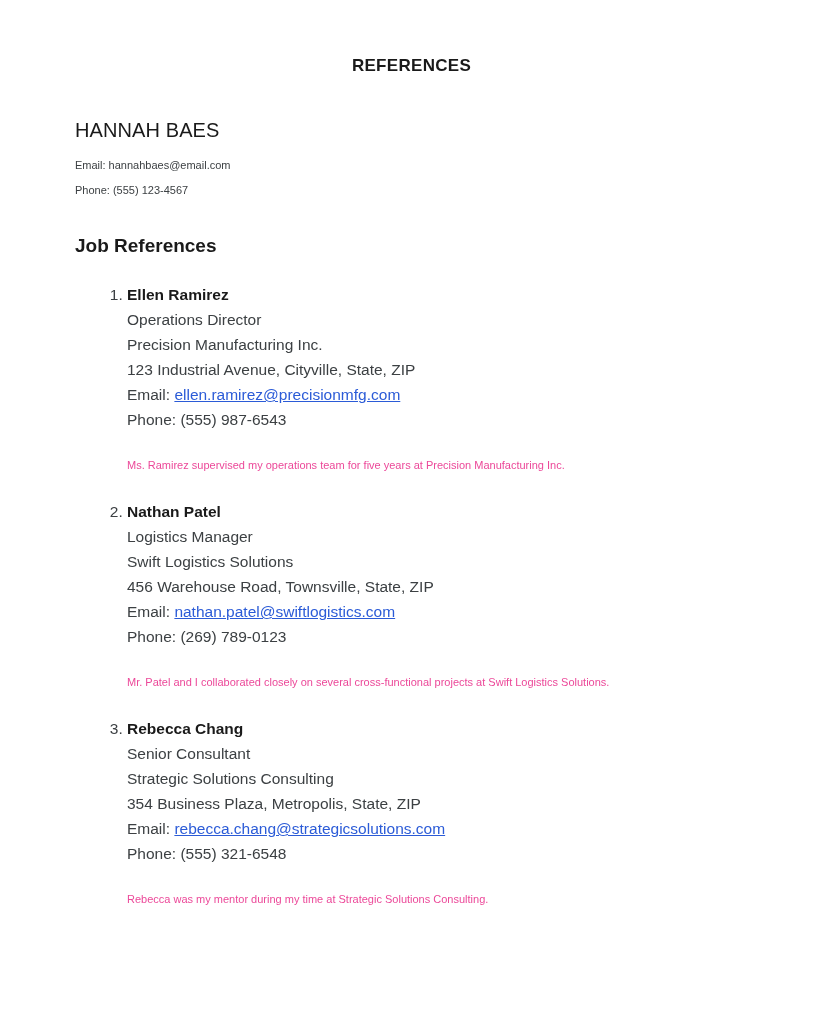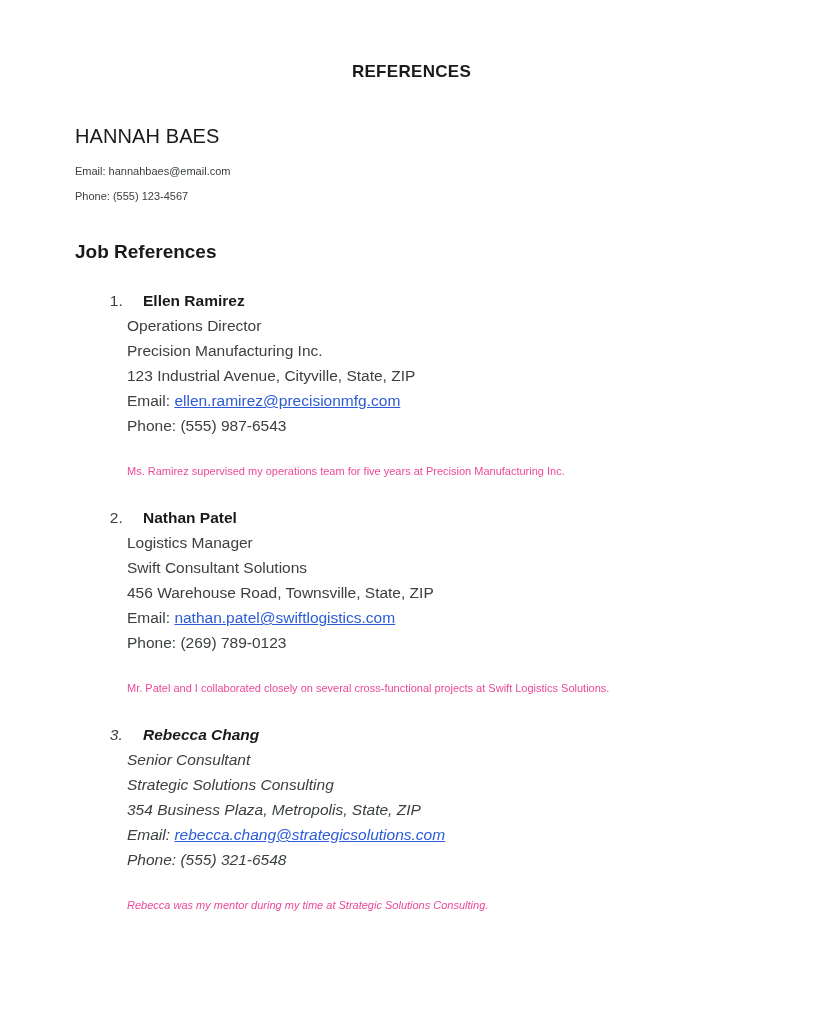--- a/index.html
+++ b/index.html
@@ -19,21 +19,21 @@
     width: 828px;
     height: 1024px;
     background: #ffffff;
     box-sizing: border-box;
     padding: 0;
     overflow: hidden;
   }
   .content {
     position: absolute;
     left: 75px;
-    top: 62px;
+    top: 56px;
     width: 673px;
   }
 
   .doc-title {
     text-align: center;
     font-size: 17px;
     font-weight: bold;
     color: #1a1a1a;
     letter-spacing: 0.3px;
     margin: 0 0 42px 0;
@@ -74,29 +74,27 @@
     line-height: 25px;
     margin: 0 0 21px 0;
     padding-left: 0;
   }
   ol.ref-list > li::marker {
     font-weight: normal;
     color: #3c4043;
   }
   ol.ref-list > li:last-child {
     margin-bottom: 0;
-    font-style: italic;
   }
 
   .ref-name {
     font-weight: bold;
     color: #1a1a1a;
     display: block;
     line-height: 25px;
-    margin-left: 16px;
   }
   .ref-line {
     display: block;
     color: #3c4043;
     line-height: 25px;
   }
   .ref-line .label {
     color: #3c4043;
   }
   a.email-link {
@@ -141,21 +139,21 @@
         <span class="ref-line">Precision Manufacturing Inc.</span>
         <span class="ref-line">123 Industrial Avenue, Cityville, State, ZIP</span>
         <span class="ref-line"><span class="label">Email: </span><a class="email-link" href="#">ellen.ramirez@precisionmfg.com</a></span>
         <span class="ref-line">Phone: (555) 987-6543</span>
         <p class="ref-desc">Ms. Ramirez supervised my operations team for five years at Precision Manufacturing Inc.</p>
       </li>
 
       <li>
         <span class="ref-name">Nathan Patel</span>
         <span class="ref-line">Logistics Manager</span>
-        <span class="ref-line">Swift Consultant Solutions</span>
+        <span class="ref-line">Swift Logistics Solutions</span>
         <span class="ref-line">456 Warehouse Road, Townsville, State, ZIP</span>
         <span class="ref-line"><span class="label">Email: </span><a class="email-link" href="#">nathan.patel@swiftlogistics.com</a></span>
         <span class="ref-line">Phone: (269) 789-0123</span>
         <p class="ref-desc">Mr. Patel and I collaborated closely on several cross-functional projects at Swift Logistics Solutions.</p>
       </li>
 
       <li>
         <span class="ref-name">Rebecca Chang</span>
         <span class="ref-line">Senior Consultant</span>
         <span class="ref-line">Strategic Solutions Consulting</span>

